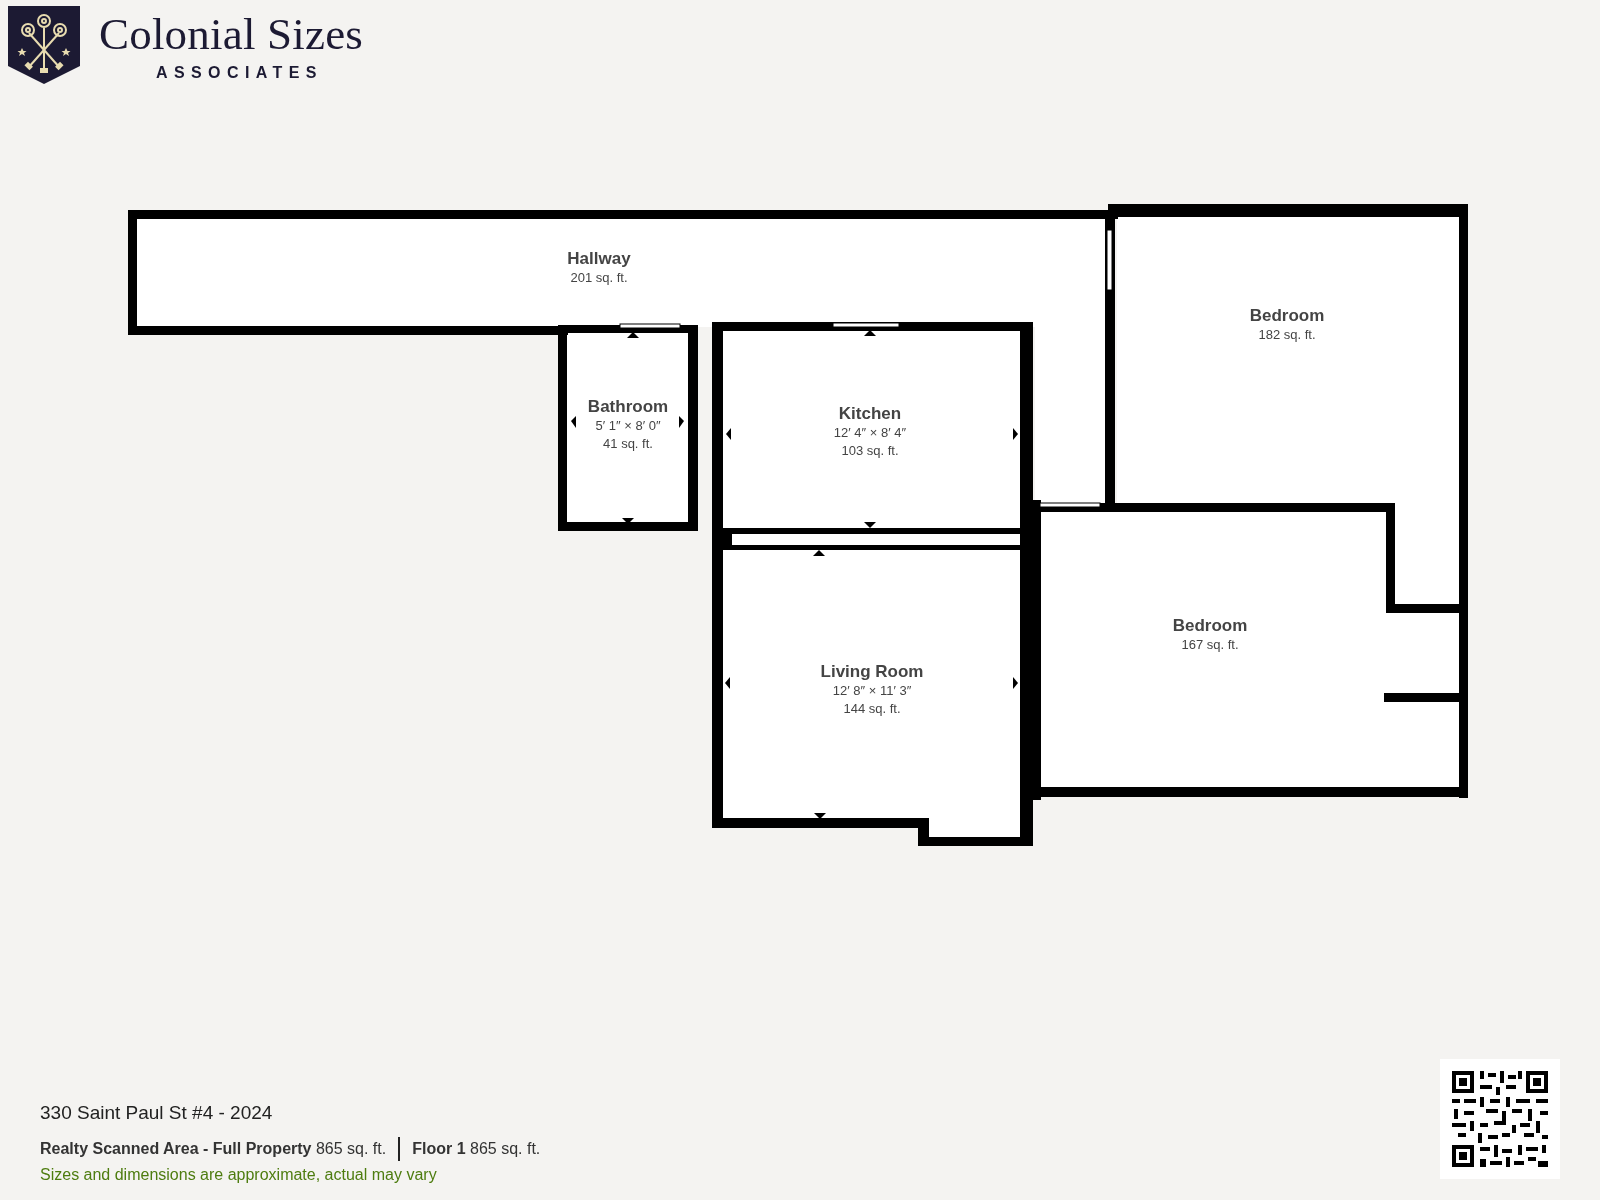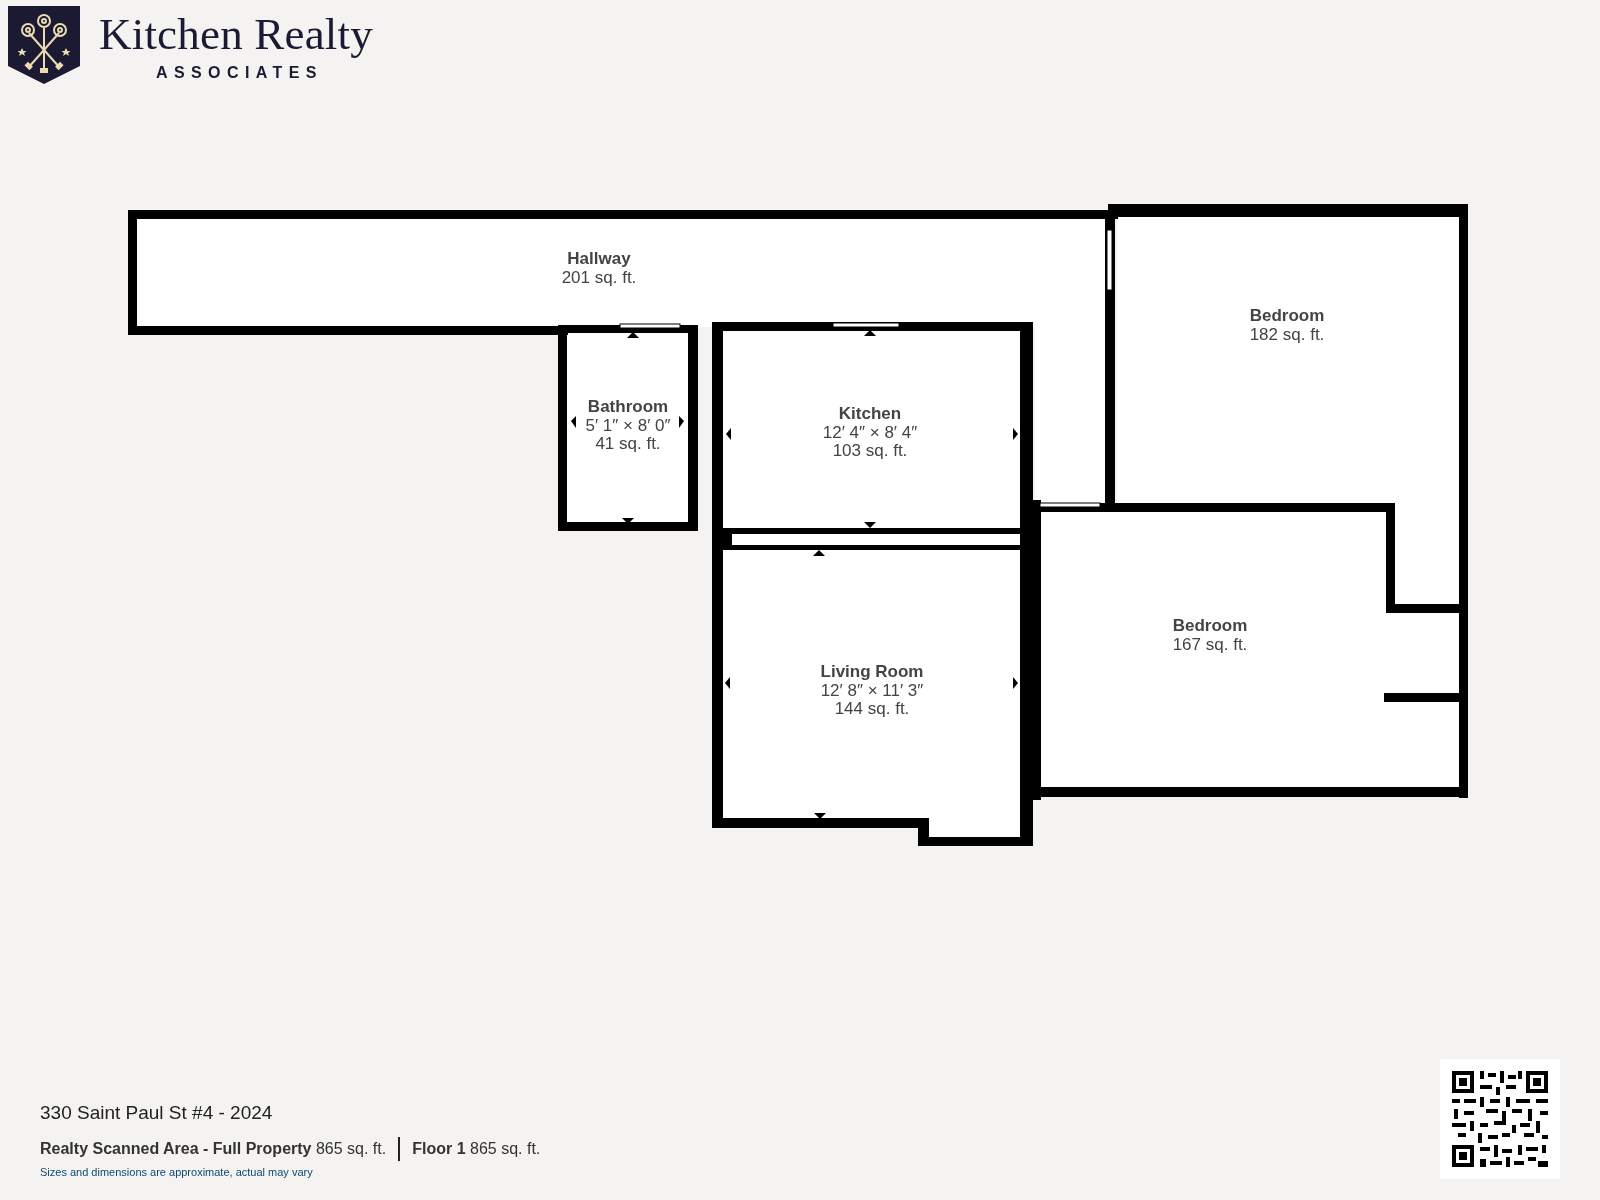--- a/index.html
+++ b/index.html
@@ -17,32 +17,32 @@
     font-size: 45px; color: #1c1a33; letter-spacing: 0.2px;
   }
   .logo-sub {
     position: absolute; left: 148px; top: 58px; white-space: nowrap;
     font-family: "Liberation Sans", sans-serif; font-weight: bold;
     font-size: 16px; letter-spacing: 6.4px; color: #1c1a33;
   }
   .plan { position: absolute; left: 0; top: 0; width: 1600px; height: 1200px; }
   .room-label { position: absolute; text-align: center; transform: translateX(-50%); white-space: nowrap; }
   .room-name { font-weight: bold; font-size: 17px; color: #444; line-height: 20px; }
-  .room-dim, .room-area { font-size: 17px; color: #444; line-height: 18px; }
+  .room-dim, .room-area { font-size: 13px; color: #444; line-height: 18px; }
   .footer-title {
     position: absolute; left: 40px; top: 1102px; font-weight: normal; font-size: 19px; color: #222;
   }
   .footer-summary {
     position: absolute; left: 40px; top: 1137px; font-size: 16px; color: #333; white-space: nowrap;
     display: flex; align-items: center;
   }
   .footer-summary b { font-weight: bold; color: #333; }
   .divider { display: inline-block; width: 2px; height: 24px; background: #222; margin: 0 12px; }
   .footer-note {
-    position: absolute; left: 40px; top: 1166px; font-size: 11px; color: #0c4a6e;
+    position: absolute; left: 40px; top: 1166px; font-size: 16px; color: #4d7c0f;
   }
   .qr { position: absolute; left: 1440px; top: 1059px; width: 120px; height: 120px; background: #fff; }
 </style>
 </head>
 <body>
 
 <div class="logo">
   <svg class="logo-emblem" viewBox="0 0 72 78">
     <path d="M0 0 H72 V60 L36 78 L0 60 Z" fill="#1c1a33"></path>
     <g stroke="#e8dcb0" stroke-width="2" fill="none">
@@ -57,21 +57,21 @@
       <circle cx="52" cy="24" r="2"></circle>
     </g>
     <g fill="#e8dcb0">
       <polygon points="14,42 15.5,45 18.5,45 16,47 17,50 14,48 11,50 12,47 9.5,45 12.5,45"></polygon>
       <polygon points="58,42 59.5,45 62.5,45 60,47 61,50 58,48 55,50 56,47 53.5,45 56.5,45"></polygon>
       <rect x="32" y="62" width="8" height="5"></rect>
       <rect x="17" y="57" width="7" height="5" transform="rotate(45 20 60)"></rect>
       <rect x="48" y="57" width="7" height="5" transform="rotate(-45 52 60)"></rect>
     </g>
   </svg>
-  <div class="logo-name">Kitchen Realty</div>
+  <div class="logo-name">Colonial Sizes</div>
   <div class="logo-sub">ASSOCIATES</div>
 </div>
 
 <svg class="plan" viewBox="0 0 1600 1200">
 
   <g fill="#ffffff">
 
     <rect x="133" y="215" width="975" height="112"></rect>
     <rect x="1035" y="215" width="73" height="292"></rect>
 

